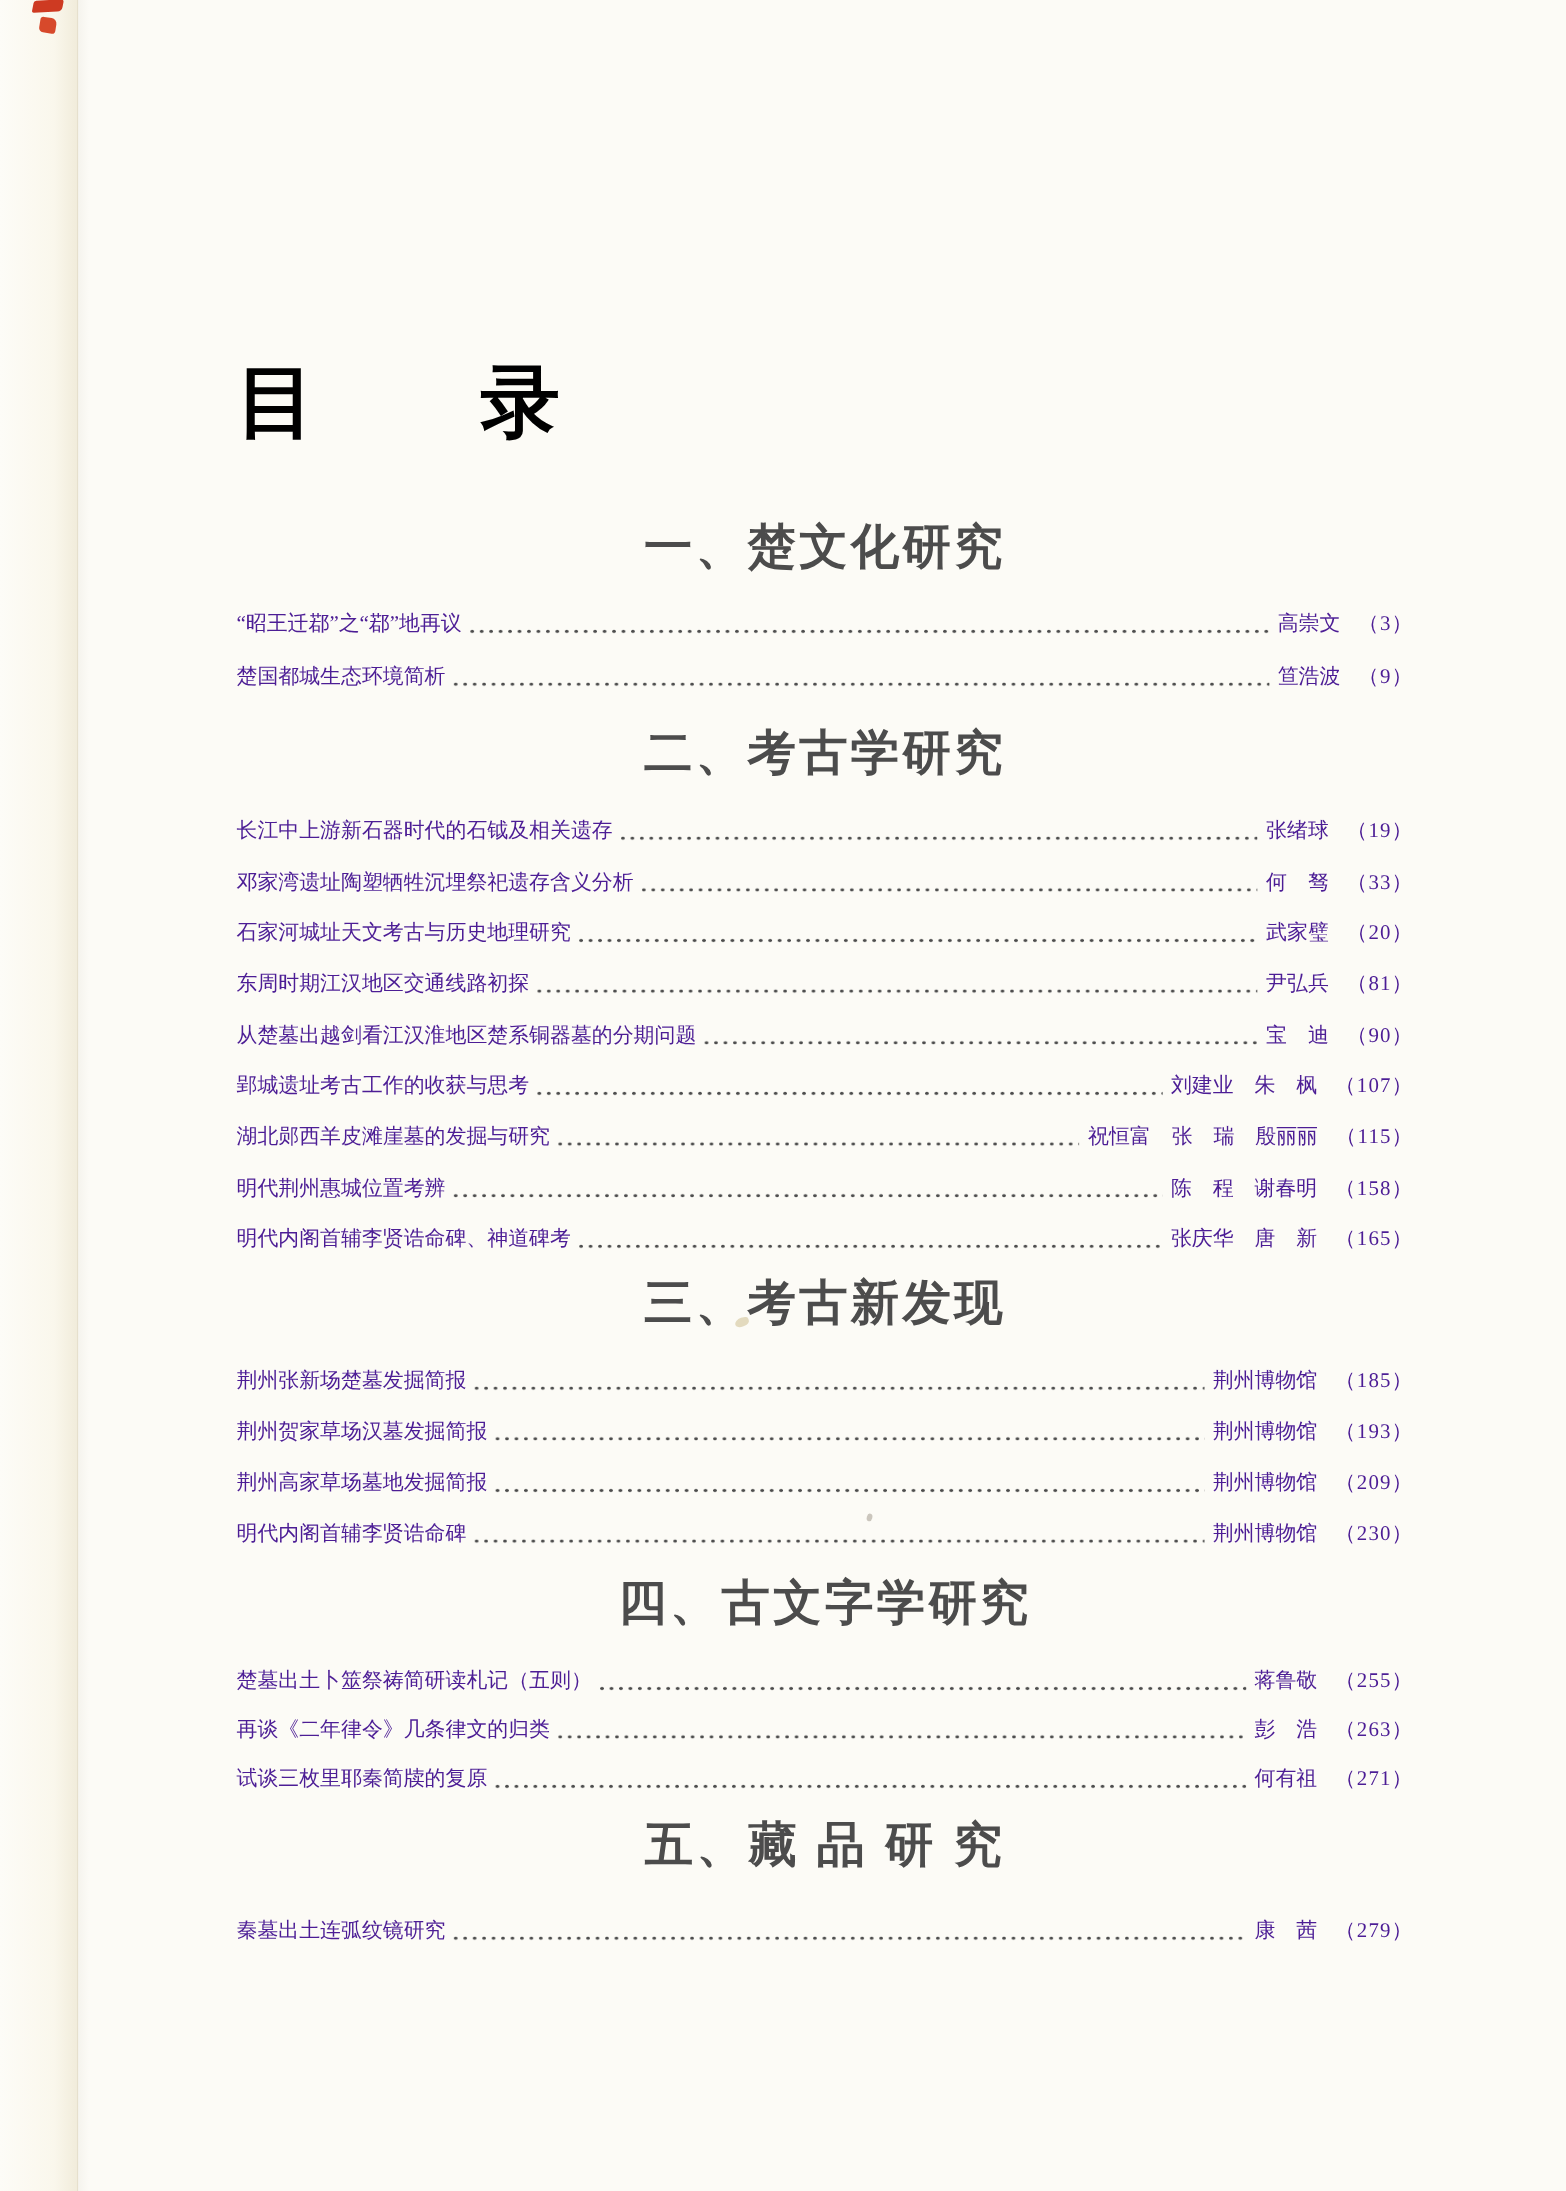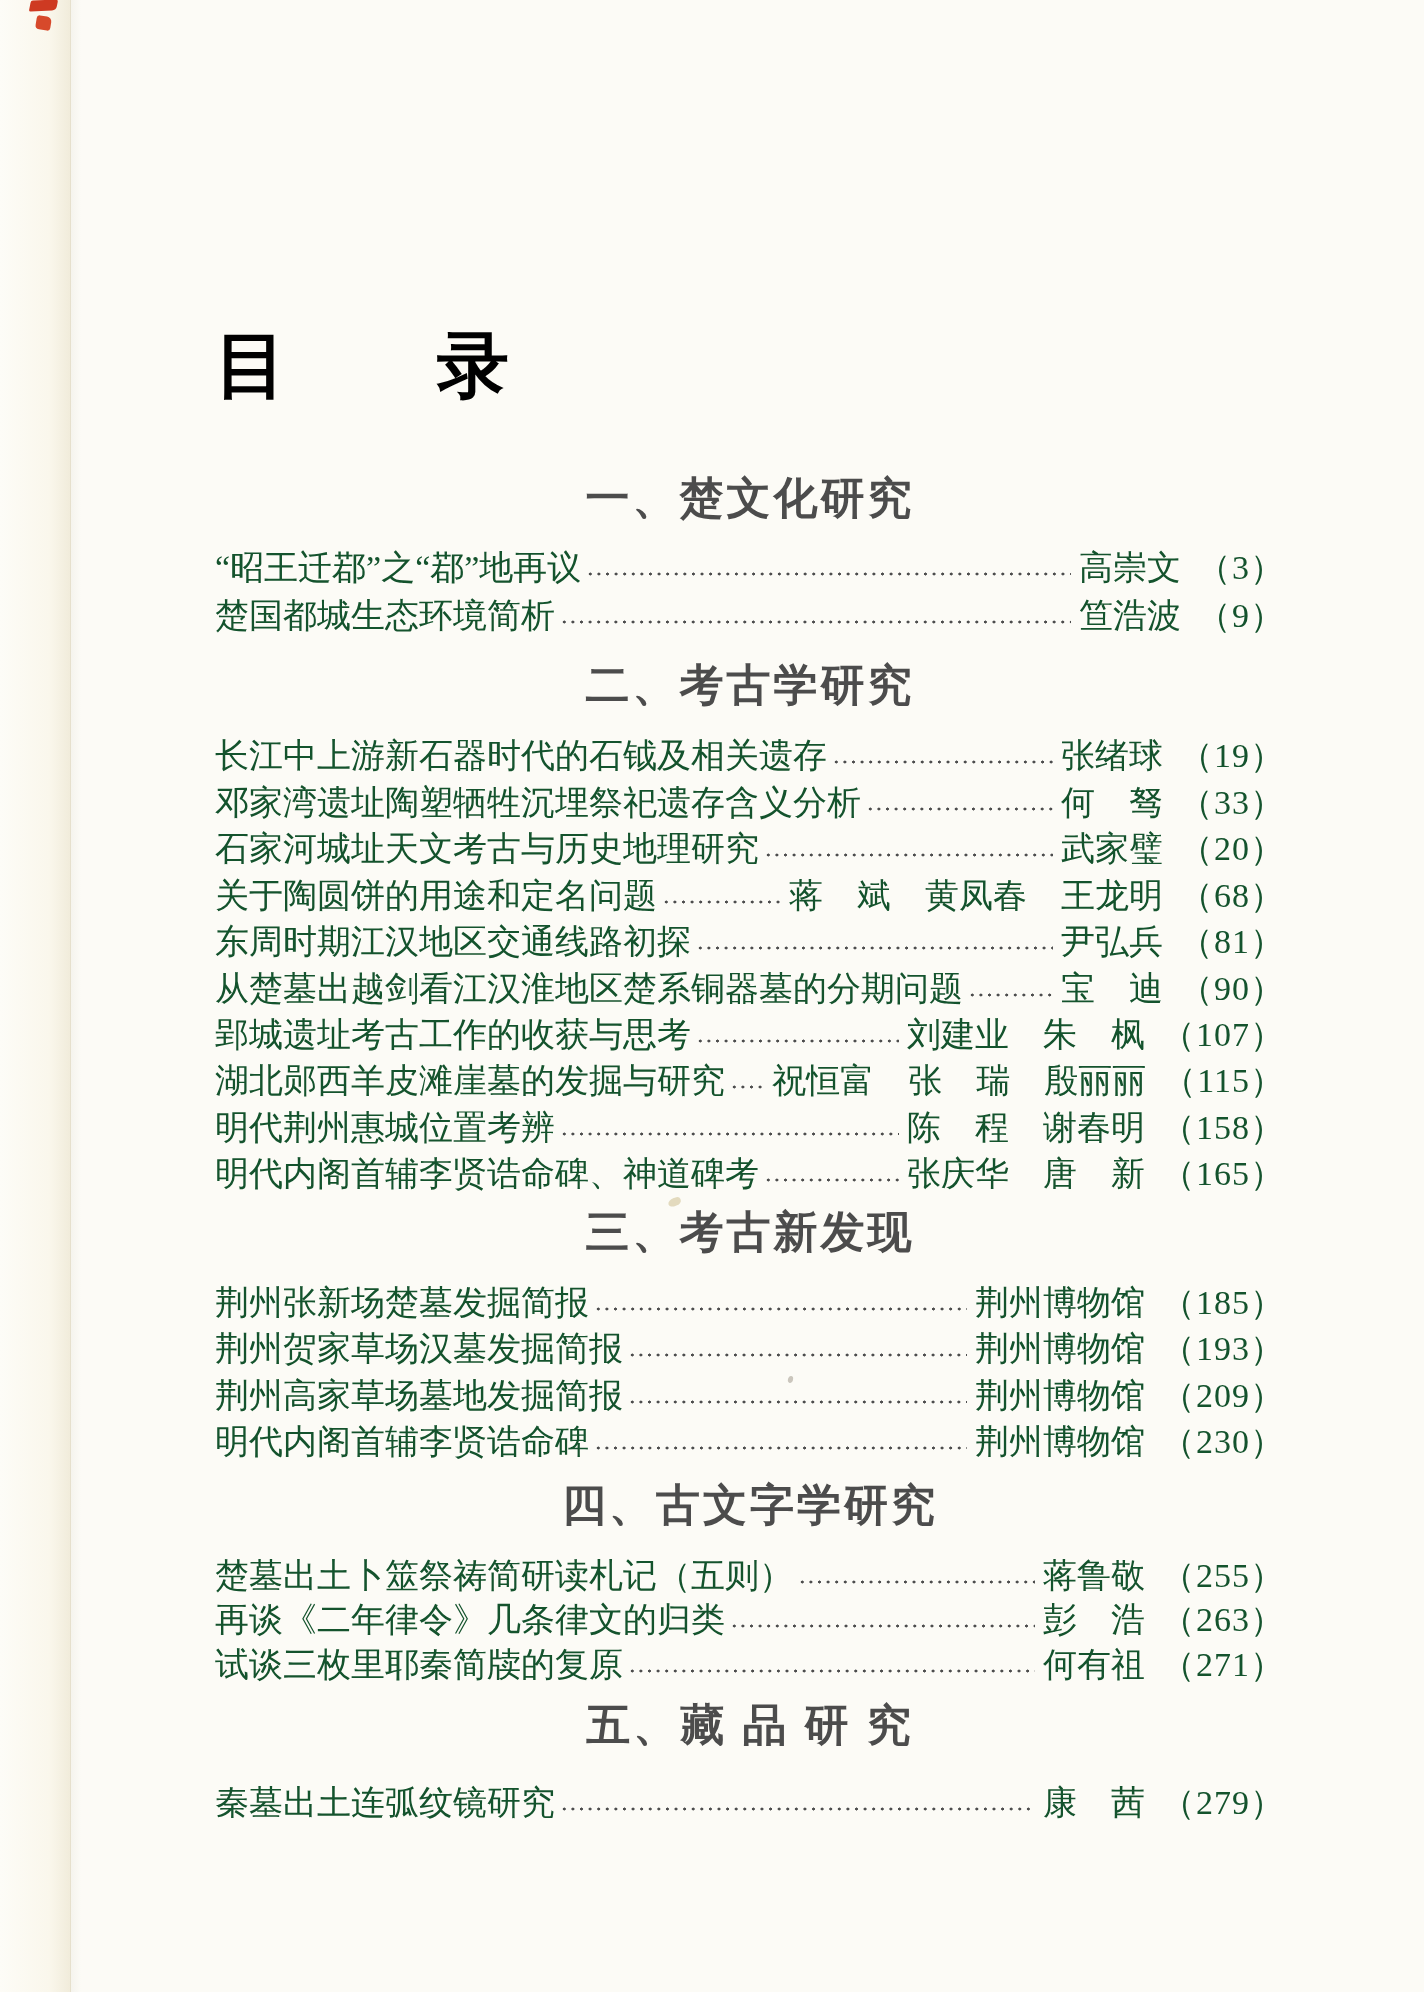--- a/index.html
+++ b/index.html
@@ -54,22 +54,22 @@
   .section-heading{
     text-align:center;
     font-family:"Liberation Sans","DejaVu Sans",sans-serif;
     font-weight:bold;
     font-size:44px;line-height:40px;
     color:#4c4c4c;
     letter-spacing:3px;
   }
   .entry{
     display:flex;align-items:flex-start;
-    font-size:34px;line-height:36px;
-    color:#14532d;
+    font-size:19px;line-height:36px;
+    color:#4c1d95;
     white-space:nowrap;
   }
   .entry .t{flex:0 0 auto;}
   .entry .leader{
     flex:1 1 auto;align-self:stretch;position:relative;
     margin:0 8px 0 5px;min-width:20px;
   }
   .entry .leader::after{
     content:"";position:absolute;left:0;right:0;top:62%;height:4px;
     background-image:radial-gradient(circle,#4d4d4d 1.35px,rgba(0,0,0,0) 1.7px);
@@ -118,26 +118,20 @@
     <span class="leader"></span>
     <span class="a">何　驽</span>
     <span class="p">（33）</span>
   </div>
   <div class="entry" style="margin-top:10px">
     <span class="t">石家河城址天文考古与历史地理研究</span>
     <span class="leader"></span>
     <span class="a">武家璧</span>
     <span class="p">（20）</span>
   </div>
-  <div class="entry" style="margin-top:11px">
-    <span class="t">关于陶圆饼的用途和定名问题</span>
-    <span class="leader"></span>
-    <span class="a">蒋　斌　黄凤春　王龙明</span>
-    <span class="p">（68）</span>
-  </div>
   <div class="entry" style="margin-top:10px">
     <span class="t">东周时期江汉地区交通线路初探</span>
     <span class="leader"></span>
     <span class="a">尹弘兵</span>
     <span class="p">（81）</span>
   </div>
   <div class="entry" style="margin-top:11px">
     <span class="t">从楚墓出越剑看江汉淮地区楚系铜器墓的分期问题</span>
     <span class="leader"></span>
     <span class="a">宝　迪</span>

